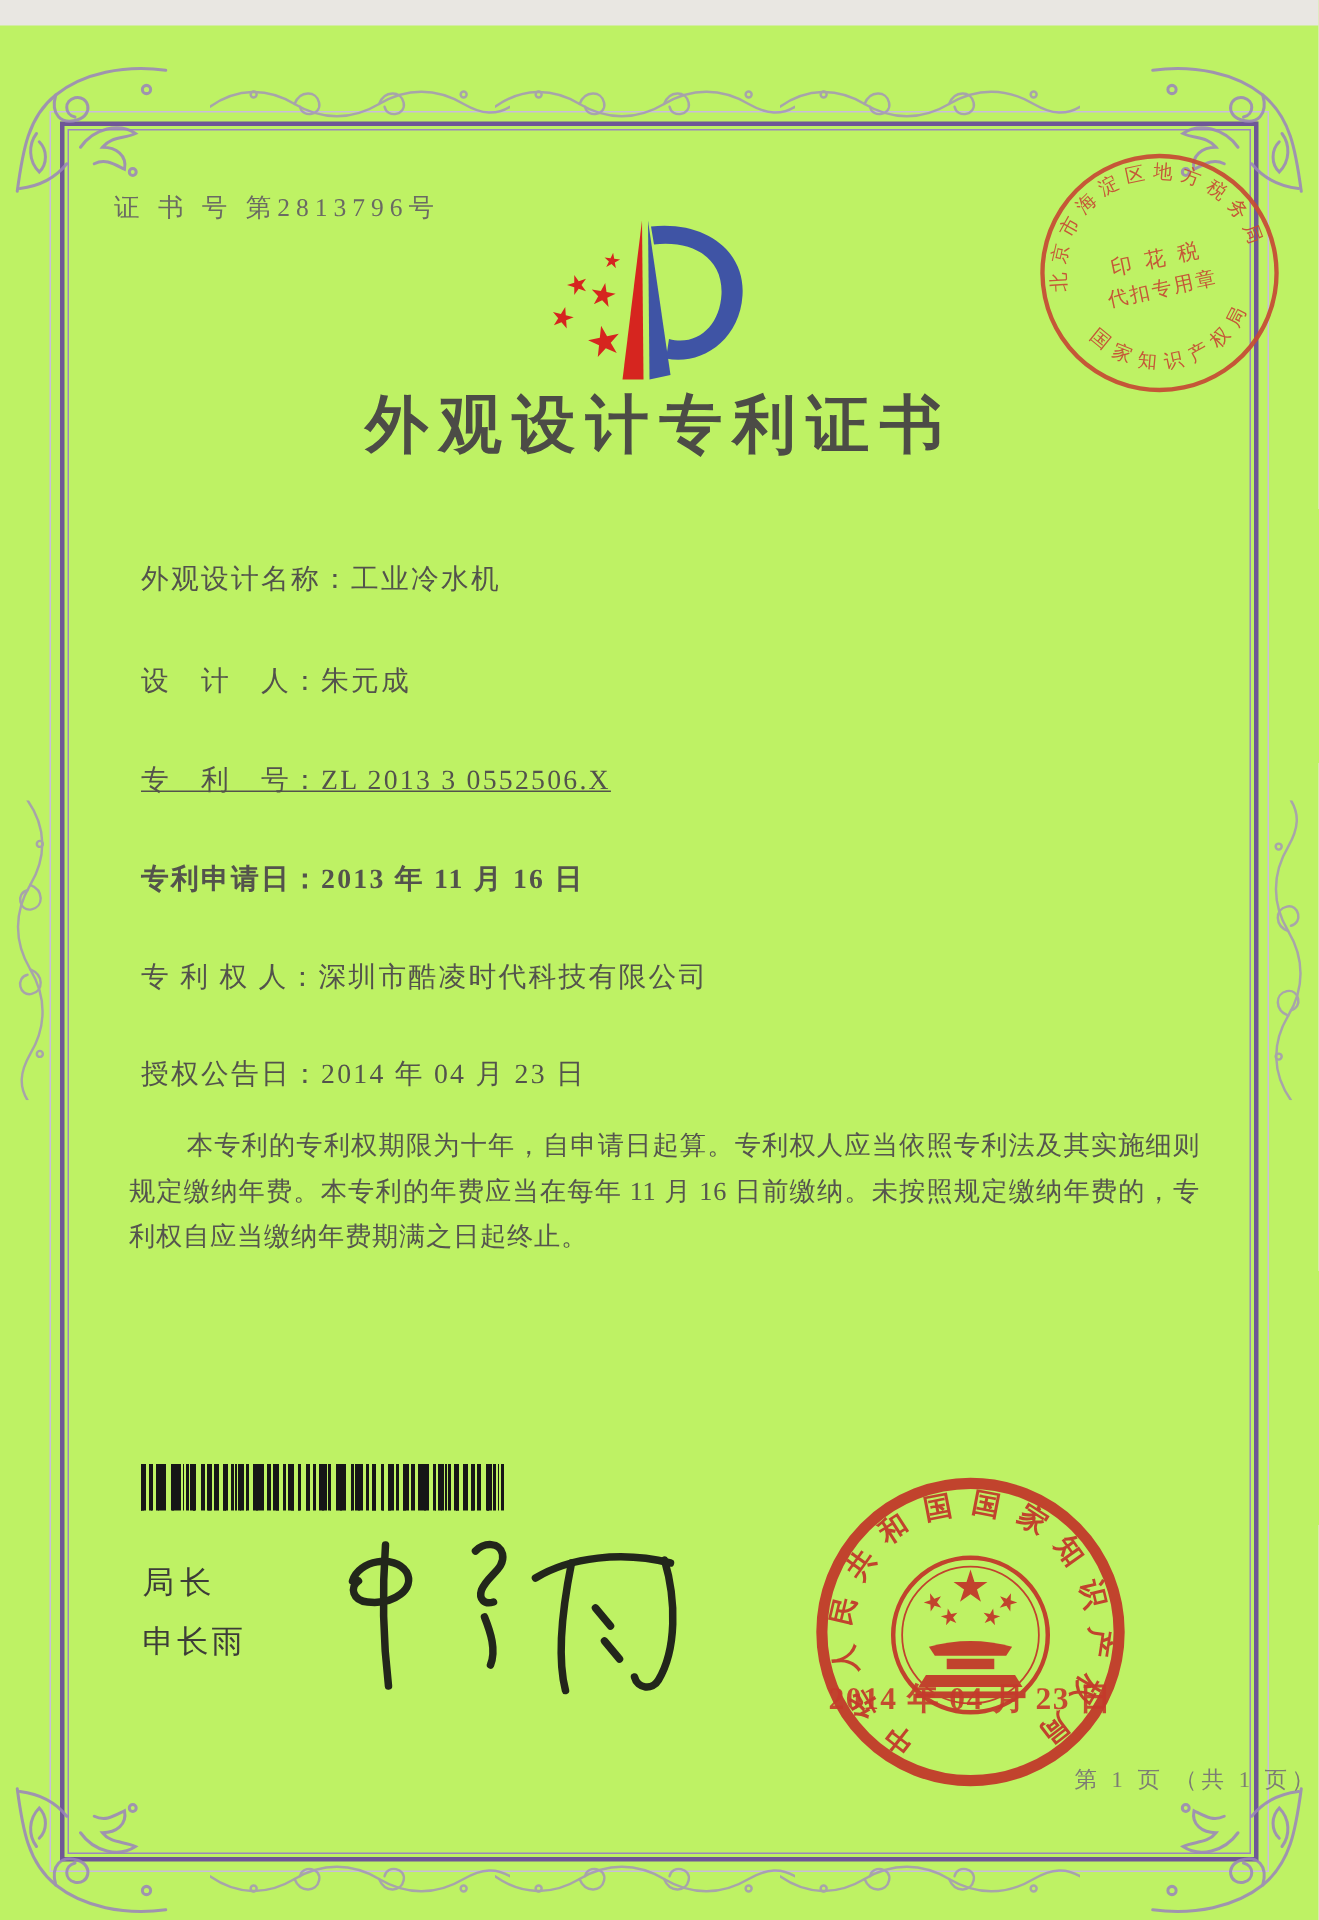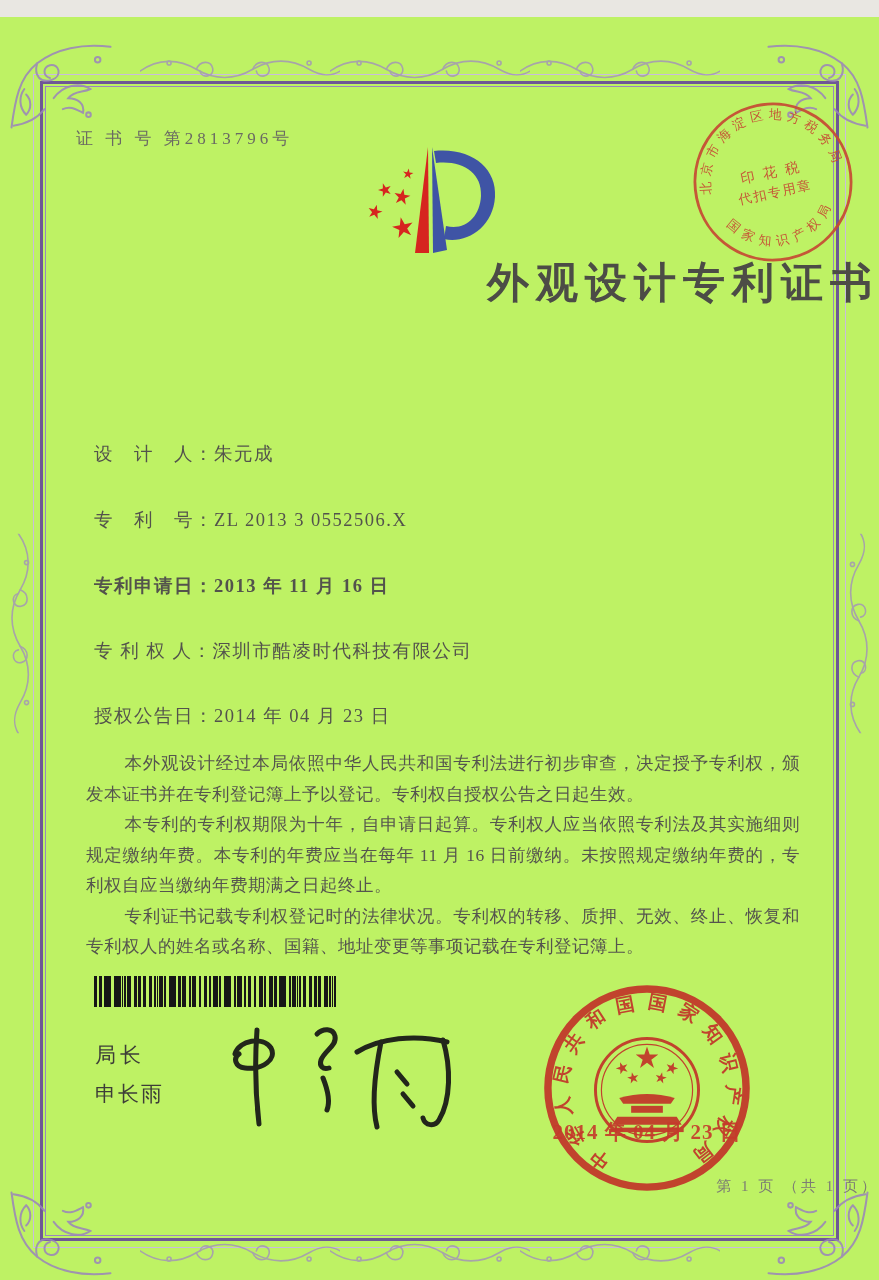--- a/index.html
+++ b/index.html
@@ -18,27 +18,27 @@
   .fl-bl{left:6px;bottom:0px;transform:scaleY(-1);}
   .fl-br{right:6px;bottom:0px;transform:scale(-1,-1);}
   .vine{position:absolute;z-index:1;opacity:.75;}
   .vine-t1{left:140px;top:34px;} .vine-t2{left:330px;top:34px;} .vine-t3{left:520px;top:34px;}
   .vine-b1{left:140px;bottom:26px;transform:scaleY(-1);} .vine-b2{left:330px;bottom:26px;transform:scaleY(-1);} .vine-b3{left:520px;bottom:26px;transform:scaleY(-1);}
   .vine-l{left:-78px;top:600px;transform:rotate(90deg);}
   .vine-r{right:-78px;top:600px;transform:rotate(-90deg);}
   
   .cert-no{position:absolute;left:76px;top:110px;z-index:2;font-size:17px;letter-spacing:4px;color:#6a6a63;}
   .logo{position:absolute;left:366px;top:124px;z-index:2;}
-  .title{position:absolute;left:0;top:238px;width:100%;z-index:2;text-align:right;
+  .title{position:absolute;left:0;top:238px;width:100%;z-index:2;text-align:center;
          font-size:42px;font-weight:bold;letter-spacing:7px;color:#29292
 6;}
   .tax-stamp{position:absolute;left:690px;top:82px;width:166px;height:166px;z-index:3;transform:rotate(-12deg);opacity:.93;}
   
   .field{position:absolute;left:94px;z-index:2;font-size:18.5px;letter-spacing:1.5px;color:#53534c;white-space:nowrap;}
-  .f1{top:356px;} .f2{top:424px;} .f3{top:490px;} .f4{top:556px;font-weight:bold;} .f5{top:621px;text-align:center;} .f6{top:686px;}
+  .f1{top:356px;} .f2{top:424px;} .f3{top:490px;text-decoration:underline;} .f4{top:556px;font-weight:bold;} .f5{top:621px;text-align:center;} .f6{top:686px;}
   
   .body-text{position:absolute;left:86px;top:731px;width:714px;z-index:2;}
   .body-text p{margin:0;font-size:17.5px;line-height:30.5px;letter-spacing:.5px;color:#55554e;
                text-align:justify;text-indent:2.2em;}
   
   .barcode{position:absolute;left:94px;top:959px;width:242px;height:31px;z-index:2;
     background:
       repeating-linear-gradient(90deg,#161616 0 2px,transparent 2px 5px),
       repeating-linear-gradient(90deg,#161616 0 1px,transparent 1px 7px),
       repeating-linear-gradient(90deg,#161616 0 3px,transparent 3px 11px);}
@@ -150,30 +150,29 @@
     <text font-size="15.5" letter-spacing="6" fill="#c64c34">
       <textPath href="#taxTop" startOffset="50%" text-anchor="middle">北京市海淀区地方税务局</textPath>
     </text>
     <text font-size="15.5" letter-spacing="7" fill="#c64c34">
       <textPath href="#taxBot" startOffset="50%" text-anchor="middle">国家知识产权局</textPath>
     </text>
     <text x="100" y="94" text-anchor="middle" font-size="17" letter-spacing="3" fill="#c64c34">印 花 税</text>
     <text x="100" y="118" text-anchor="middle" font-size="16" letter-spacing="2" fill="#c64c34">代扣专用章</text>
   </svg>
 
+  <div class="field f1"><span>外观设计名称：</span><span>工业冷水机</span></div>
   <div class="field f2"><span>设　计　人：</span><span>朱元成</span></div>
   <div class="field f3"><span>专　利　号：</span><span>ZL 2013 3 0552506.X</span></div>
   <div class="field f4"><span>专利申请日：</span><span>2013 年 11 月 16 日</span></div>
   <div class="field f5"><span>专 利 权 人：</span><span>深圳市酷凌时代科技有限公司</span></div>
   <div class="field f6"><span>授权公告日：</span><span>2014 年 04 月 23 日</span></div>
 
   <div class="body-text">
-    <p>本外观设计经过本局依照中华人民共和国专利法进行初步审查，决定授予专利权，颁发本证书并在专利登记簿上予以登记。专利权自授权公告之日起生效。</p>
     <p>本专利的专利权期限为十年，自申请日起算。专利权人应当依照专利法及其实施细则规定缴纳年费。本专利的年费应当在每年 11 月 16 日前缴纳。未按照规定缴纳年费的，专利权自应当缴纳年费期满之日起终止。</p>
-    <p>专利证书记载专利权登记时的法律状况。专利权的转移、质押、无效、终止、恢复和专利权人的姓名或名称、国籍、地址变更等事项记载在专利登记簿上。</p>
   </div>
 
   <div class="barcode"></div>
 
   <div class="director-title">局长</div>
   <div class="director-name">申长雨</div>
   <svg class="signature" width="270" height="125" viewBox="0 0 270 125">
     <g fill="none" stroke="#151515" stroke-width="5" stroke-linecap="round" opacity=".92">
       <path d="M52,18 C50,45 50,78 54,112"></path>
       <path d="M30,42 C34,28 58,24 66,36 C72,47 58,58 40,56 C30,55 28,46 34,42"></path>

